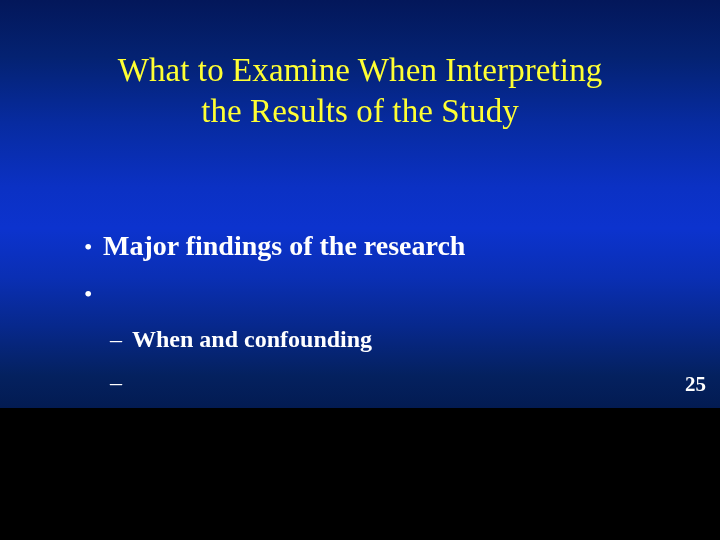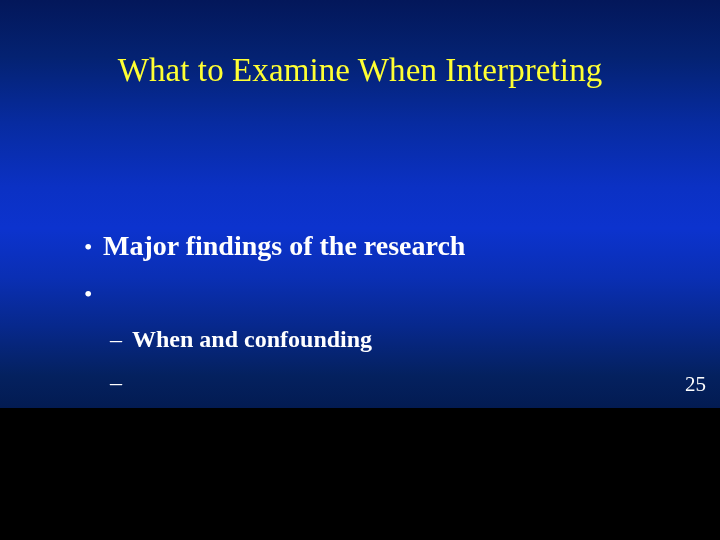--- a/index.html
+++ b/index.html
@@ -84,32 +84,33 @@
     font-weight: bold;
   }
 
   
   #page-number {
     position: absolute;
     right: 14px;
     bottom: 13px;
     color: #FFFFFF;
     font-size: 21px;
-    font-weight: normal;
+    font-weight: bold;
     line-height: 21px;
     font-family: "Liberation Serif", "DejaVu Serif", serif;
   }
 </style>
 </head>
 <body>
 
 <div id="slide">
 
   <div id="title-block">
     <span class="tline">What to Examine When Interpreting</span>
+    <span class="tline">the Results of the Study</span>
   </div>
 
   <div id="body-block">
 
     <div class="bullet-row level-1">
       <span class="bullet-marker">•</span>
       <span class="bullet-text">Major findings of the research</span>
     </div>
 
     <div class="bullet-row level-1">

